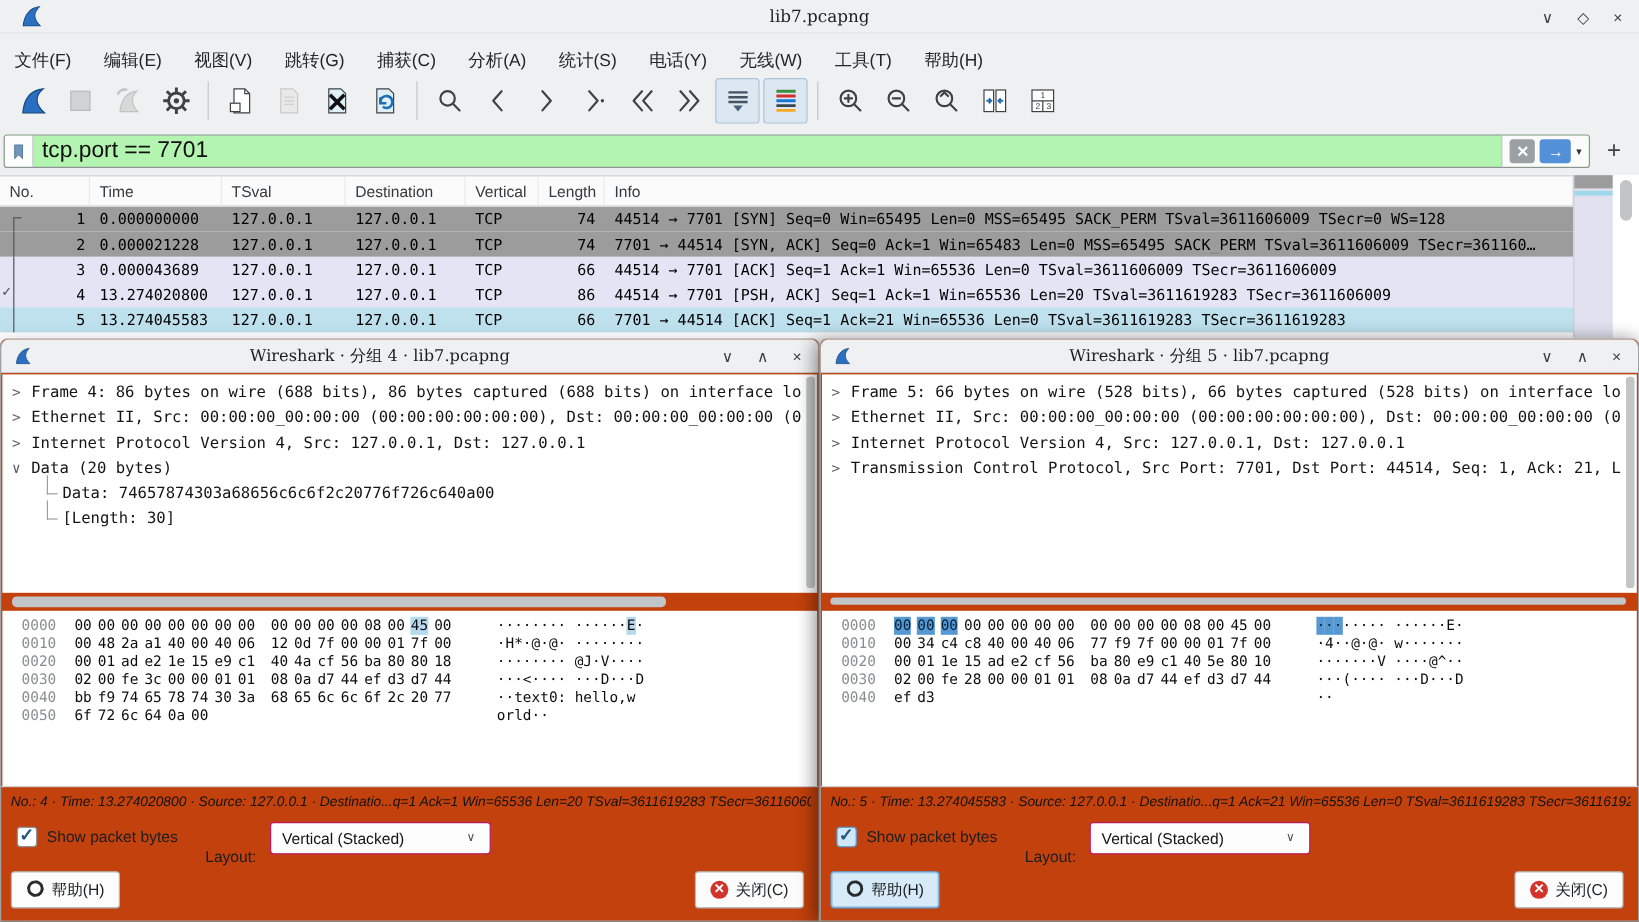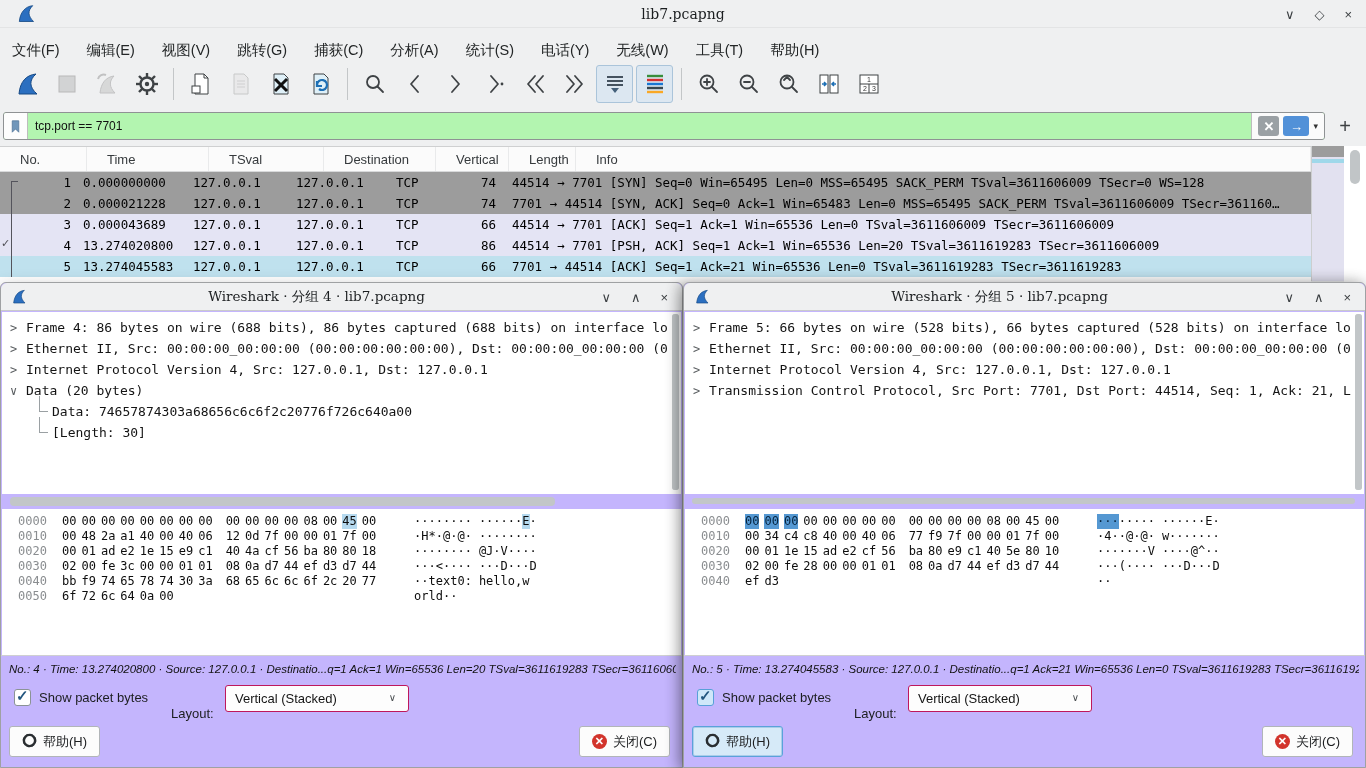--- a/index.html
+++ b/index.html
@@ -25,33 +25,33 @@
   .tb-btn{width:37px;height:38px;display:flex;align-items:center;justify-content:center;border-radius:3px;}
   .tb-btn.pressed{background:#dce7f1;border:1px solid #aac4da;}
   .tb-btn.disabled{opacity:.45;filter:grayscale(1);}
   .tb-sep{width:1px;height:32px;background:#c3c6c8;margin:0 5px;}
   .tb-ic svg{display:block;}
   
   .filterbar{position:absolute;left:0;top:108px;width:1366px;height:36px;}
   .filter-field{position:absolute;left:3px;top:4px;right:41px;height:28px;border:1px solid #8f9294;
     border-radius:3px;display:flex;align-items:stretch;overflow:hidden;background:#b3f5b0;}
   .fb-bookmark{width:24px;background:#fdfdfd;border-right:1px solid #bdbdbd;display:flex;align-items:center;justify-content:center;}
-  .fb-text{flex:1;display:flex;align-items:center;padding-left:7px;font-size:12px;color:#101010;}
+  .fb-text{flex:1;display:flex;align-items:center;padding-left:7px;font-size:19px;color:#101010;}
   .fb-cluster{background:#fbfbfb;border-left:1px solid #bdbdbd;display:flex;align-items:center;padding:0 6px;gap:4px;}
   .fb-clear{width:21px;height:20px;border-radius:3px;background:#9aa0a4;color:#fff;font-size:13px;font-weight:bold;
     display:flex;align-items:center;justify-content:center;}
   .fb-apply{width:26px;height:20px;border-radius:3px;background:#5291d8;color:#fff;font-size:13px;font-weight:bold;
     display:flex;align-items:center;justify-content:center;}
   .fb-caret{font-size:9px;color:#333;}
   .fb-plus{position:absolute;right:8px;top:6px;width:26px;height:24px;display:flex;align-items:center;
     justify-content:center;font-size:20px;color:#3d4043;}
   
   .plheader{position:absolute;left:0;top:146px;width:1311px;height:26px;background:#fbfbfb;
     border-top:1px solid #cfd0d1;border-bottom:1px solid #d8d9da;display:flex;font-size:13px;color:#363a3d;}
-  .plheader .pcell{border-right:1px solid #e9eaeb;display:flex;align-items:center;margin-left:12px;}
+  .plheader .pcell{border-right:1px solid #e9eaeb;display:flex;align-items:center;}
   .plrows{position:absolute;left:0;top:172px;width:1311px;height:110px;background:#ffffff;overflow:hidden;
     font-family:"DejaVu Sans Mono",monospace;font-size:12.5px;}
   .prow{position:relative;height:21px;display:flex;align-items:center;white-space:nowrap;color:#000;}
   .prow.gray{background:#9c9c9c;}
   .prow.tcp{background:#e4e4f4;}
   .prow.selected{background:#bfe1ee;}
   .pcell{display:block;flex:0 0 auto;overflow:hidden;}
   .c0{width:75px;text-align:right;padding-right:4px;}
   .c1{width:110px;padding-left:8px;}
   .c2{width:103px;padding-left:8px;}
@@ -66,21 +66,21 @@
   .prow.br-start .bracket::after{content:"";position:absolute;left:0;top:0;width:7px;height:1px;background:#54545c;}
   .gmark{position:absolute;left:1px;top:2px;font-size:11px;color:#4e4e55;font-family:"Liberation Sans",sans-serif;}
   
   .minimap{position:absolute;left:1311px;top:146px;width:33px;height:135px;border-left:1px solid #cccecf;background:#e2e1f0;}
   .mm-gray{position:absolute;left:0;top:0;width:100%;height:11px;background:#9c9c9c;}
   .mm-sel{position:absolute;left:0;top:13px;width:100%;height:4px;background:#9fd8ea;}
   .vscroll{position:absolute;left:1344px;top:146px;width:22px;height:136px;background:#ffffff;}
   .vthumb{position:absolute;left:6px;top:4px;width:10px;height:34px;border-radius:5px;background:#c1c5c7;}
   .belowlist{position:absolute;left:0;top:282px;width:1366px;height:4px;background:#ffffff;}
   
-  .dialog{position:absolute;top:282px;width:683px;height:486px;background:#c4b5fd;
+  .dialog{position:absolute;top:282px;width:683px;height:486px;background:#c2410c;
     border:1px solid #9fa1a3;border-radius:6px 6px 0 0;box-shadow:0 6px 18px rgba(0,0,0,.30);}
   #dialog-left{left:0;}
   #dialog-right{left:683px;box-shadow:-4px 0 14px rgba(0,0,0,.25),0 6px 18px rgba(0,0,0,.30);}
   .dlg-titlebar{position:absolute;left:0;top:0;right:0;height:28px;display:flex;align-items:center;
     border-bottom:1px solid #c9cacb;border-radius:6px 6px 0 0;background:#eff0f1;}
   .dlg-titlebar .appicon{margin-left:10px;width:16px;height:16px;}
   .dlg-title{position:absolute;left:40px;right:90px;text-align:center;font-family:"DejaVu Serif",serif;
     font-size:13.5px;color:#1b1e20;white-space:nowrap;overflow:hidden;}
   .dlg-tree{position:absolute;left:1px;top:29px;right:1px;height:182px;background:#fff;overflow:hidden;
     font-family:"DejaVu Sans Mono",monospace;font-size:13px;padding-top:5px;}

